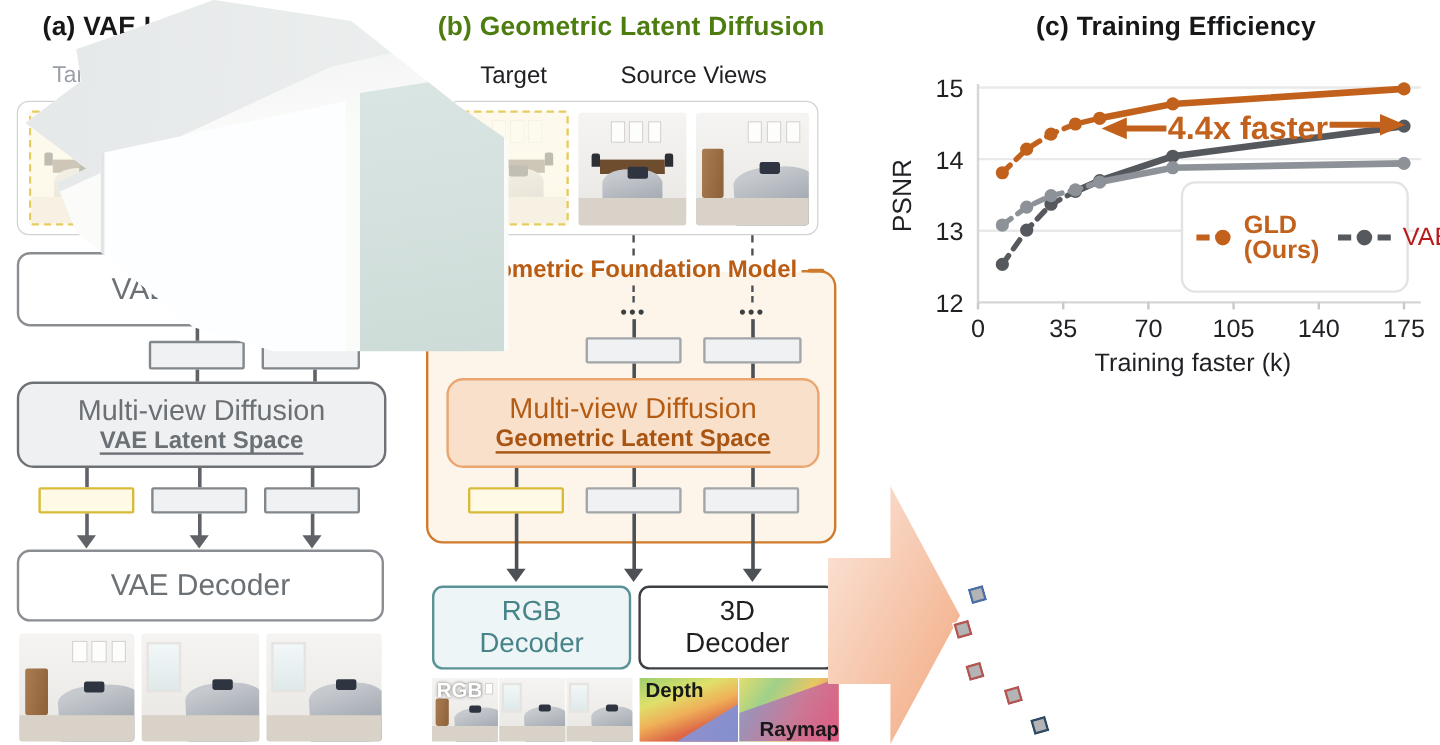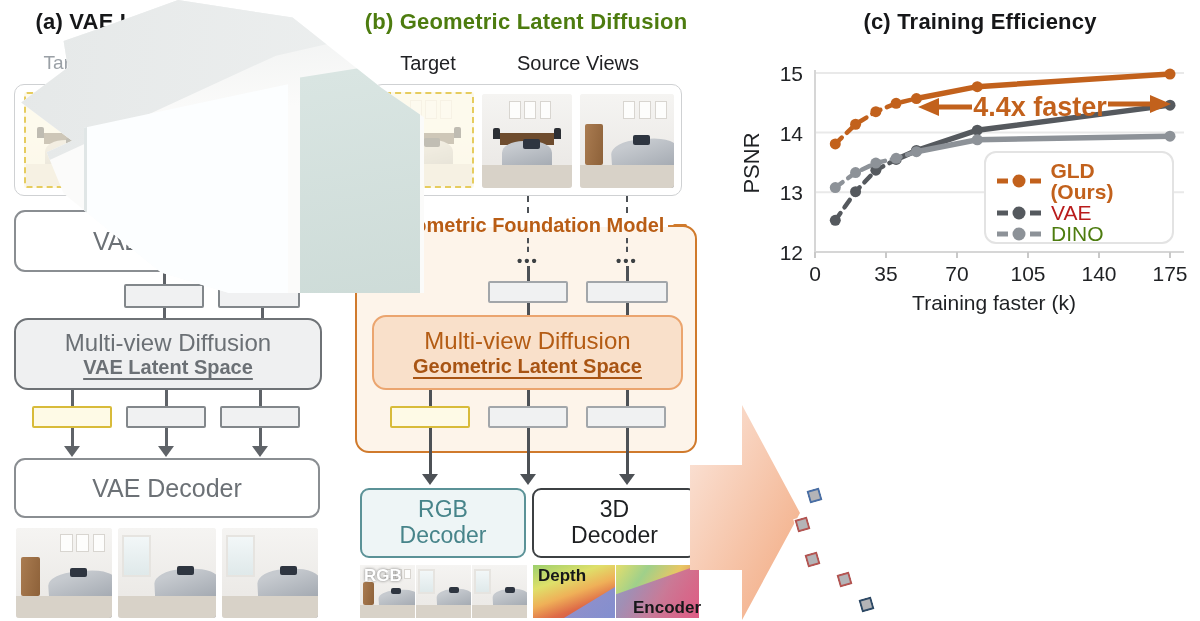--- a/index.html
+++ b/index.html
@@ -86,21 +86,21 @@
   .depth-b::after { content:""; position:absolute; left:0; bottom:0; width:100%; height:100%;
                     background:linear-gradient(115deg,#8a93cf,#c76a9d 60%,#e05a86);
                     clip-path:polygon(0 55%,100% 0,100% 100%,0 100%); opacity:.85; }
 
   
   #panel-c { left:720px; top:0; width:480px; height:332px; }
   #chart-ylabel { transform:rotate(-90deg); transform-origin:center; font-size:22px; color:#1f2124; }
   #chart-xlabel { font-size:21px; color:#1f2124; }
   #legend { position:absolute; left:264px; top:151px; width:190px; height:93px; background:#fff;
             border:2px solid #e3e3e3; border-radius:12px; padding:7px 10px;
-            display:flex; flex-direction:column; justify-content:space-around; }
+            display:flex; justify-content:space-around; }
   .leg-row { display:flex; align-items:center; gap:9px; }
   .leg-label { font-size:21px; line-height:1; }
 
   
   #render { left:772px; top:328px; width:424px; height:293px;
             background:linear-gradient(175deg,#eef0f0 8%,#fbfbfa 40%);
             clip-path:polygon(15% 14%,16% 23%,5% 35%,17% 48%,11% 52%,15% 66%,26% 79%,38% 93%,54% 100%,100% 100%,100% 40%,90% 30%,69% 6%,42% 0,23% 10%); }
   #render > div { position:absolute; }
   .rc-ceil { left:0; top:0; width:100%; height:32%;
              background:linear-gradient(95deg,#e5e8e8,#f2f4f4 55%,#ffffff);
@@ -380,21 +380,21 @@
   <div class="r-bed"></div>
   <div class="r-pillow"></div>
   <div class="r-floor"></div>
 </div>
     </div>
   <div class="striplab white" style="left:364px;top:566px">RGB</div>
 
   <div class="depth-tile depth-a" style="left:533px;top:565px;width:82px;height:53px"></div>
   <div class="depth-tile depth-b" style="left:616px;top:565px;width:83px;height:53px"></div>
   <div class="striplab" style="left:538px;top:566px;color:#17181a">Depth</div>
-  <div class="striplab" style="left:633px;top:598px;color:#17181a">Encoder</div>
+  <div class="striplab" style="left:633px;top:598px;color:#17181a">Raymap</div>
 
   <svg class="abs" style="left:690px;top:395px" width="115" height="232">
     <defs>
       <linearGradient id="ag" x1="0" y1="0" x2="1" y2="1">
         <stop offset="0" stop-color="#fbe7dd"></stop>
           <stop offset="1" stop-color="#f2a87e"></stop>
       </linearGradient>
     </defs>
     <polygon points="0,70 52,70 52,10 110,118 52,225 52,175 0,175" fill="url(#ag)"></polygon>
   </svg>

